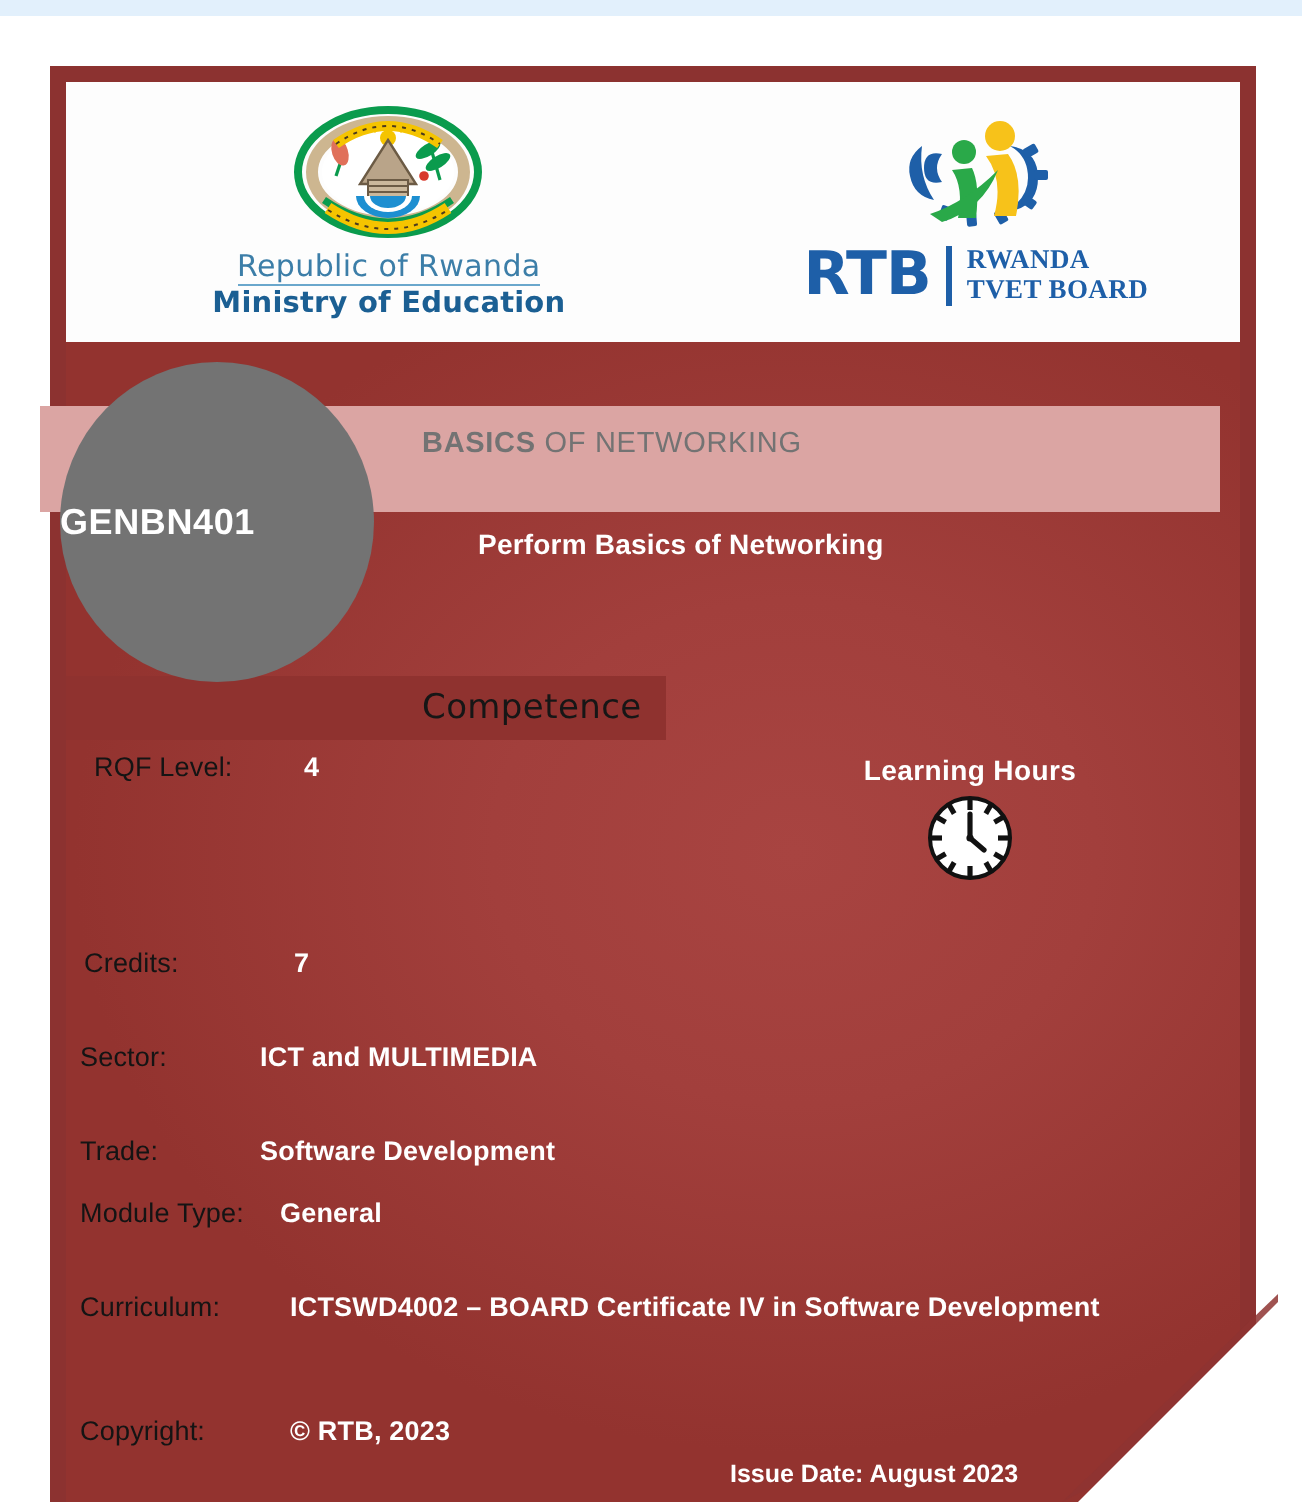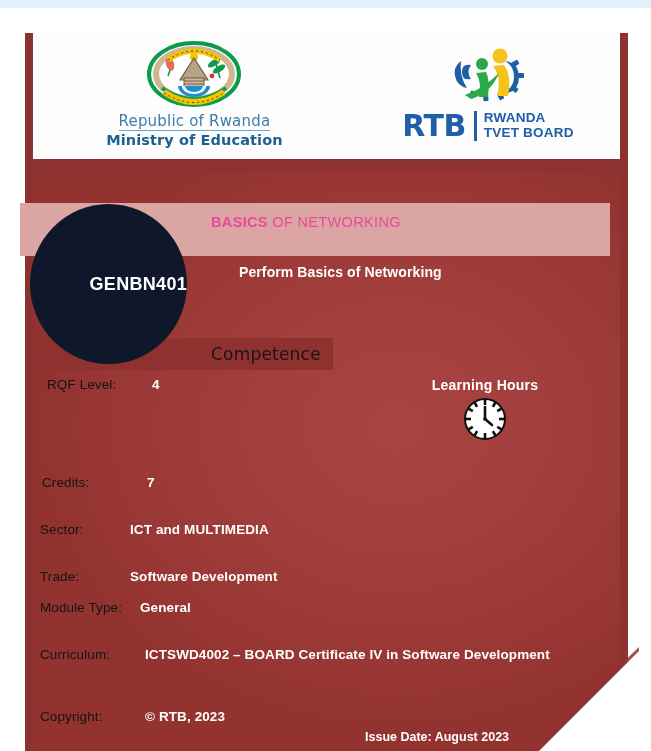--- a/index.html
+++ b/index.html
@@ -31,21 +31,21 @@
     width: 603px;
     height: 718px;
     background: #8c3230;
     box-sizing: border-box;
   }
 
   
   .logo-header {
     position: absolute;
     left: 33px;
-    top: 29px;
+    top: 41px;
     width: 587px;
     height: 130px;
     background: #fdfdfd;
     display: flex;
     align-items: center;
     box-sizing: border-box;
   }
   .logo-left {
     width: 55%;
     display: flex;
@@ -94,21 +94,21 @@
     letter-spacing: -0.5px;
     line-height: 1;
   }
   .rtb-bar {
     width: 3px;
     height: 30px;
     background: #1e5fa8;
     margin: 0 7px 0 8px;
   }
   .rtb-sub {
-    font-family: Liberation Sans, sans-serif;
+    font-family: Liberation Serif, serif;
     font-size: 13.5px;
     font-weight: bold;
     color: #1e5fa8;
     line-height: 1.08;
     letter-spacing: .2px;
   }
 
   
   .body-panel {
     position: absolute;
@@ -129,21 +129,21 @@
     width: 590px;
     height: 53px;
     background: #dba5a3;
   }
   .title-banner-text {
     position: absolute;
     left: 211px;
     top: 214px;
     font-family: "Liberation Sans", sans-serif;
     font-size: 14.5px;
-    color: #ec4899;
+    color: #737373;
     letter-spacing: .35px;
     white-space: nowrap;
   }
   .title-banner-text b { font-weight: bold; }
 
   .competence-band {
     position: absolute;
     left: 33px;
     top: 338px;
     width: 300px;
@@ -170,28 +170,28 @@
     color: #ffffff;
     letter-spacing: .1px;
     white-space: nowrap;
     margin-left: 28px;
   }
 
   
   .code-circle {
     position: absolute;
     left: 30px;
-    top: 204px;
+    top: 181px;
     width: 157px;
     height: 160px;
     border-radius: 50%;
-    background: #0f172a;
+    background: #737373;
     display: flex;
     align-items: center;
-    justify-content: flex-end;
+    justify-content: flex-start;
   }
   .code-circle-label {
     font-family: "Liberation Sans", sans-serif;
     font-size: 18px;
     font-weight: bold;
     color: #ffffff;
     letter-spacing: .3px;
   }
 
   

